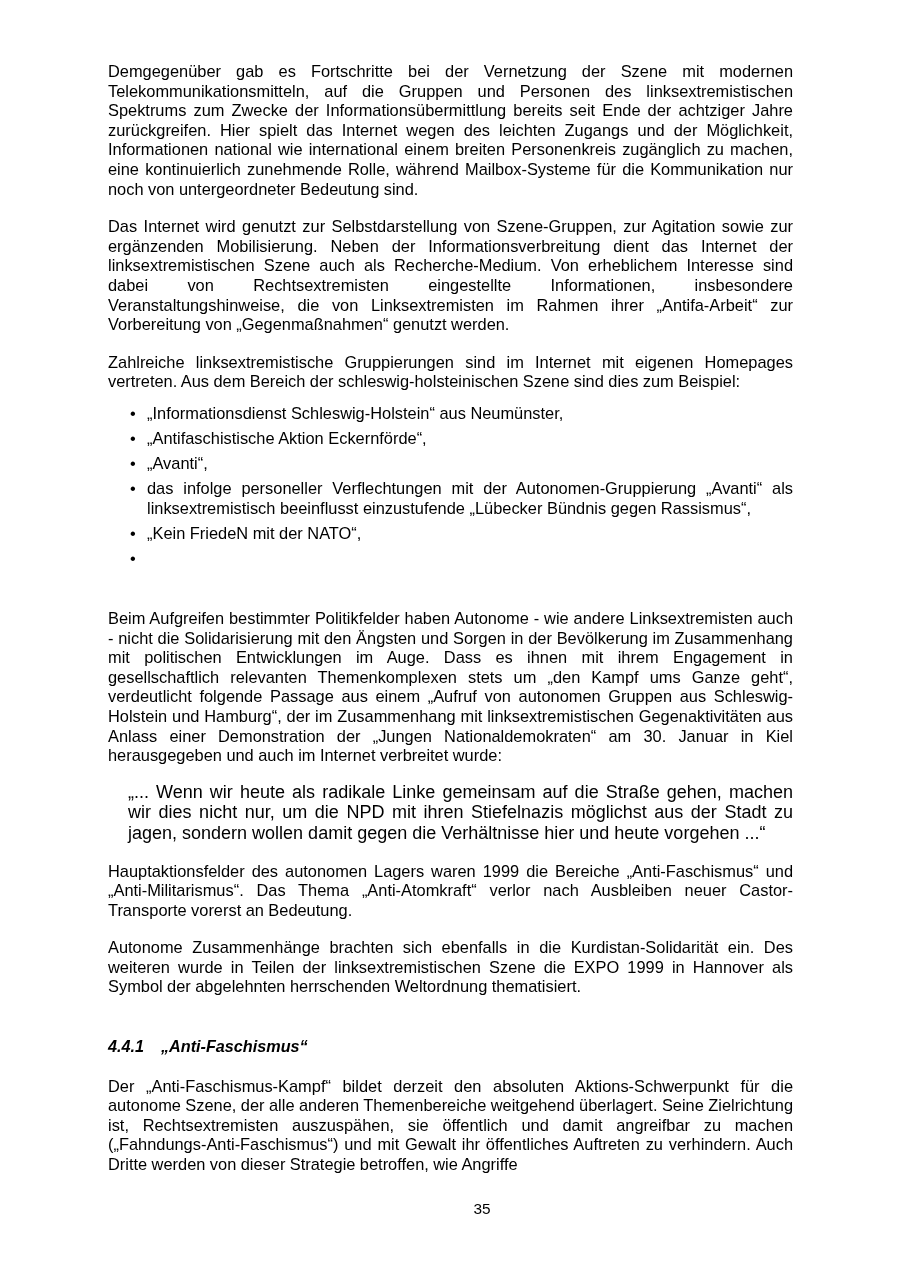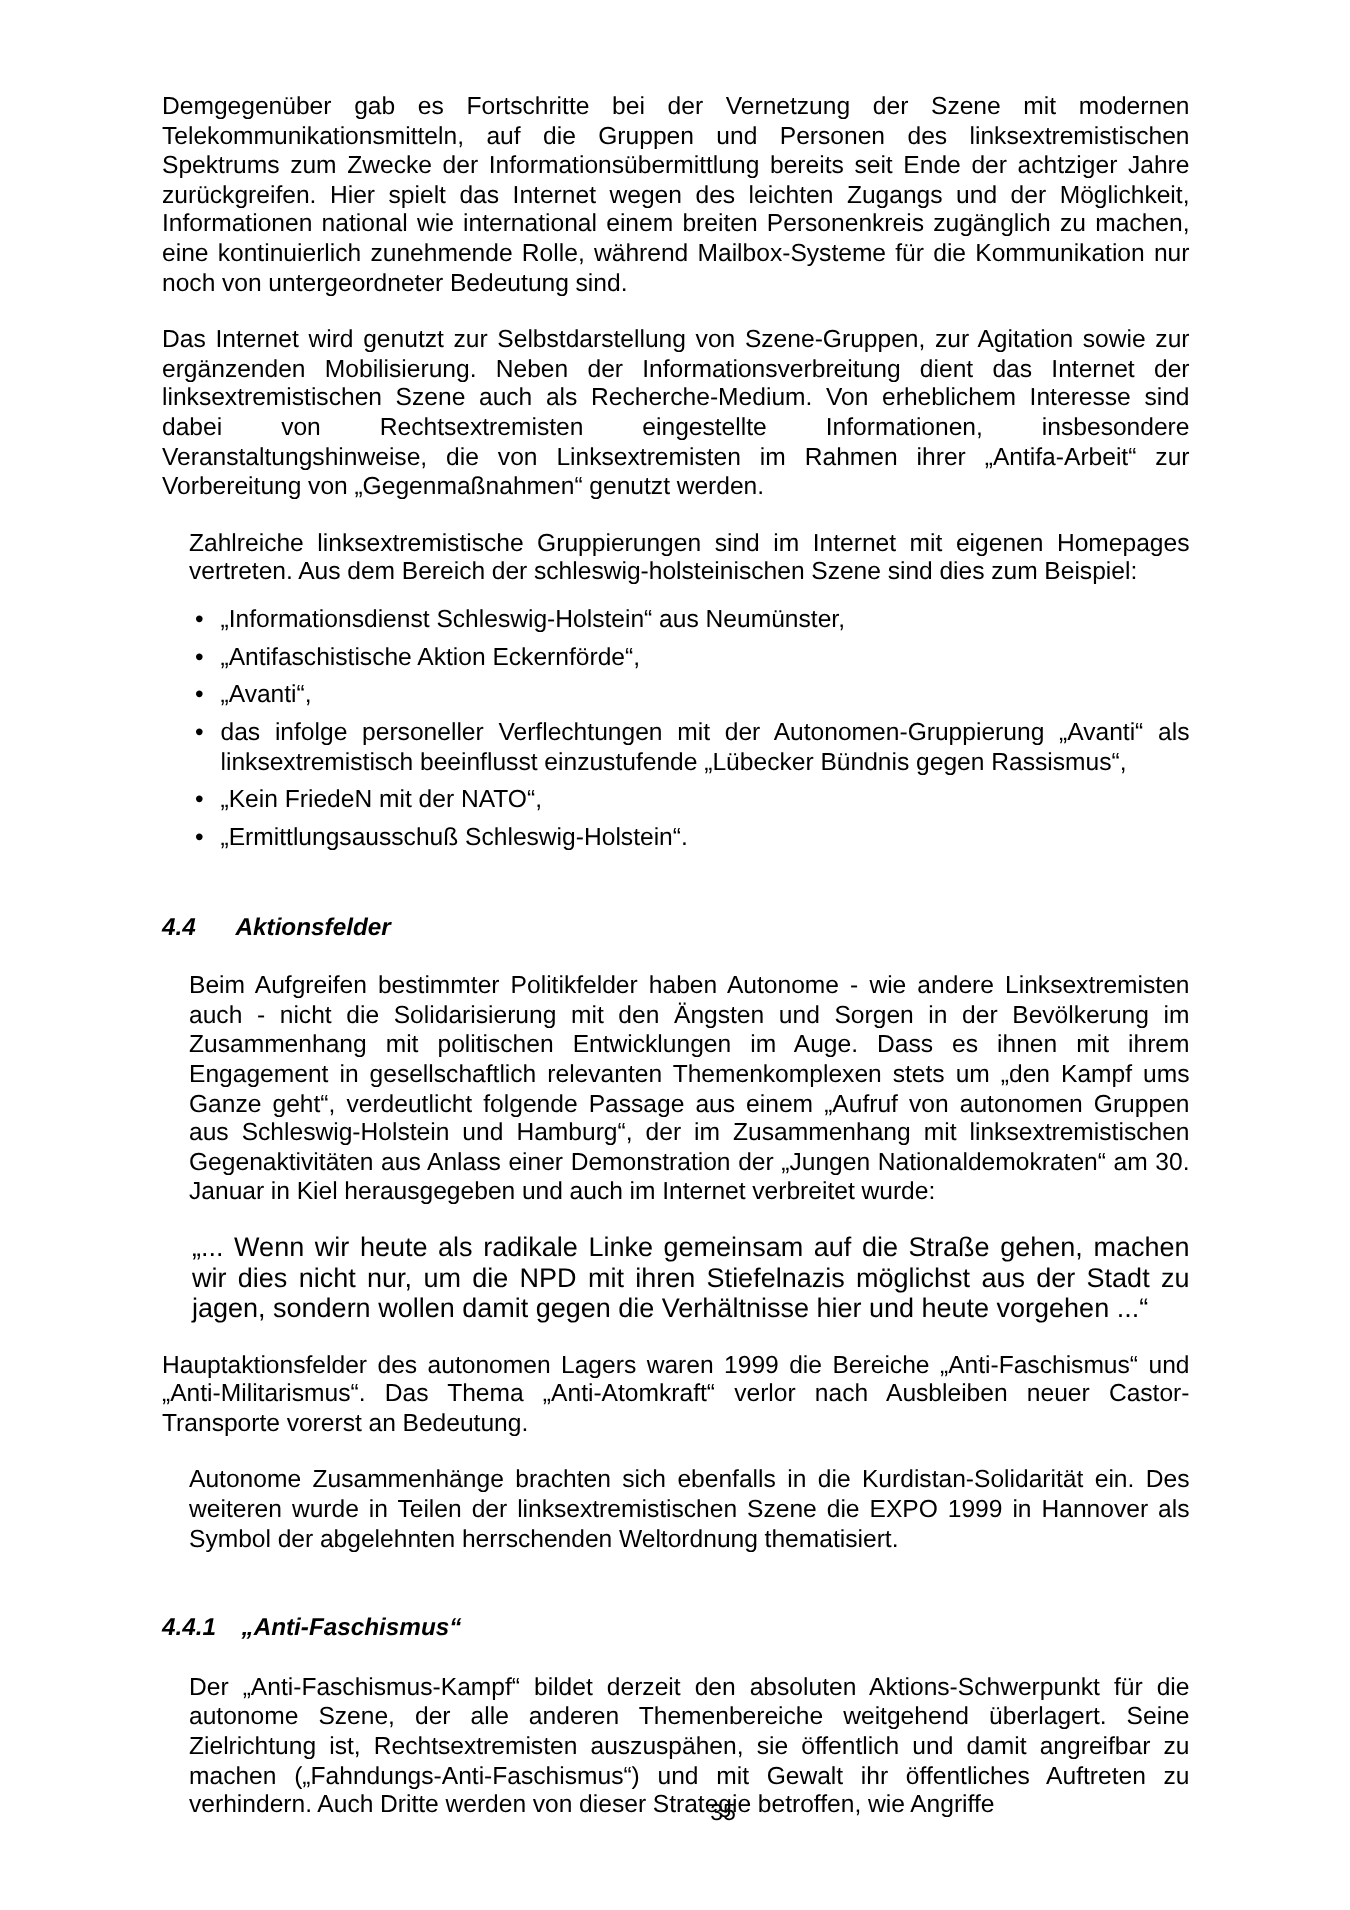--- a/index.html
+++ b/index.html
@@ -39,21 +39,21 @@
     font-size: 16.4px;
     line-height: 19.6px;
     text-align: justify;
     text-justify: inter-word;
     margin: 0 0 18px 0;
     hyphens: none;
     word-spacing: -0.1px;
   }
   .para:last-child { margin-bottom: 0; }
 
-  .para.tight { margin-bottom: 0; margin-left: 18px; }
+  .para.tight { margin-bottom: 0; }
 
   
   .bullets {
     list-style: none;
     margin: 12px 0 0 0;
     padding: 0;
   }
   .bullets li {
     position: relative;
     padding-left: 39px;
@@ -151,30 +151,25 @@
       <li>
         <span class="bullet-dot">•</span>
         <span class="txt">das infolge personeller Verflechtungen mit der Autonomen-Gruppierung „Avanti“ als linksextremistisch beeinflusst einzustufende „Lübecker Bündnis gegen Rassismus“,</span>
       </li>
       <li>
         <span class="bullet-dot">•</span>
         <span class="txt">„Kein FriedeN mit der NATO“,</span>
       </li>
       <li>
         <span class="bullet-dot">•</span>
-        <span class="txt">„Ermittlungsausschuß Schleswig-Holstein“.</span>
       </li>
     </ul>
 
     <div class="sp-sec-before"></div>
 
-    <div class="heading h-44">
-      <span class="num">4.4</span>
-      <span class="title">Aktionsfelder</span>
-    </div>
 
     <div class="sp-sec-after"></div>
 
     <p class="para tight">Beim Aufgreifen bestimmter Politikfelder haben Autonome - wie andere Linksextremisten auch - nicht die Solidarisierung mit den Ängsten und Sorgen in der Bevölkerung im Zusammenhang mit politischen Entwicklungen im Auge. Dass es ihnen mit ihrem Engagement in gesellschaftlich relevanten Themenkomplexen stets um „den Kampf ums Ganze geht“, verdeutlicht folgende Passage aus einem „Aufruf von autonomen Gruppen aus Schleswig-Holstein und Hamburg“, der im Zusammenhang mit linksextremistischen Gegenaktivitäten aus Anlass einer Demonstration der „Jungen Nationaldemokraten“ am 30. Januar in Kiel herausgegeben und auch im Internet verbreitet wurde:</p>
 
     <div class="sp-quote-before"></div>
 
     <blockquote class="quote">„... Wenn wir heute als radikale Linke gemeinsam auf die Straße gehen, machen wir dies nicht nur, um die NPD mit ihren Stiefelnazis möglichst aus der Stadt zu jagen, sondern wollen damit gegen die Verhältnisse hier und heute vorgehen ...“</blockquote>
 
     <div class="sp-quote-after"></div>

